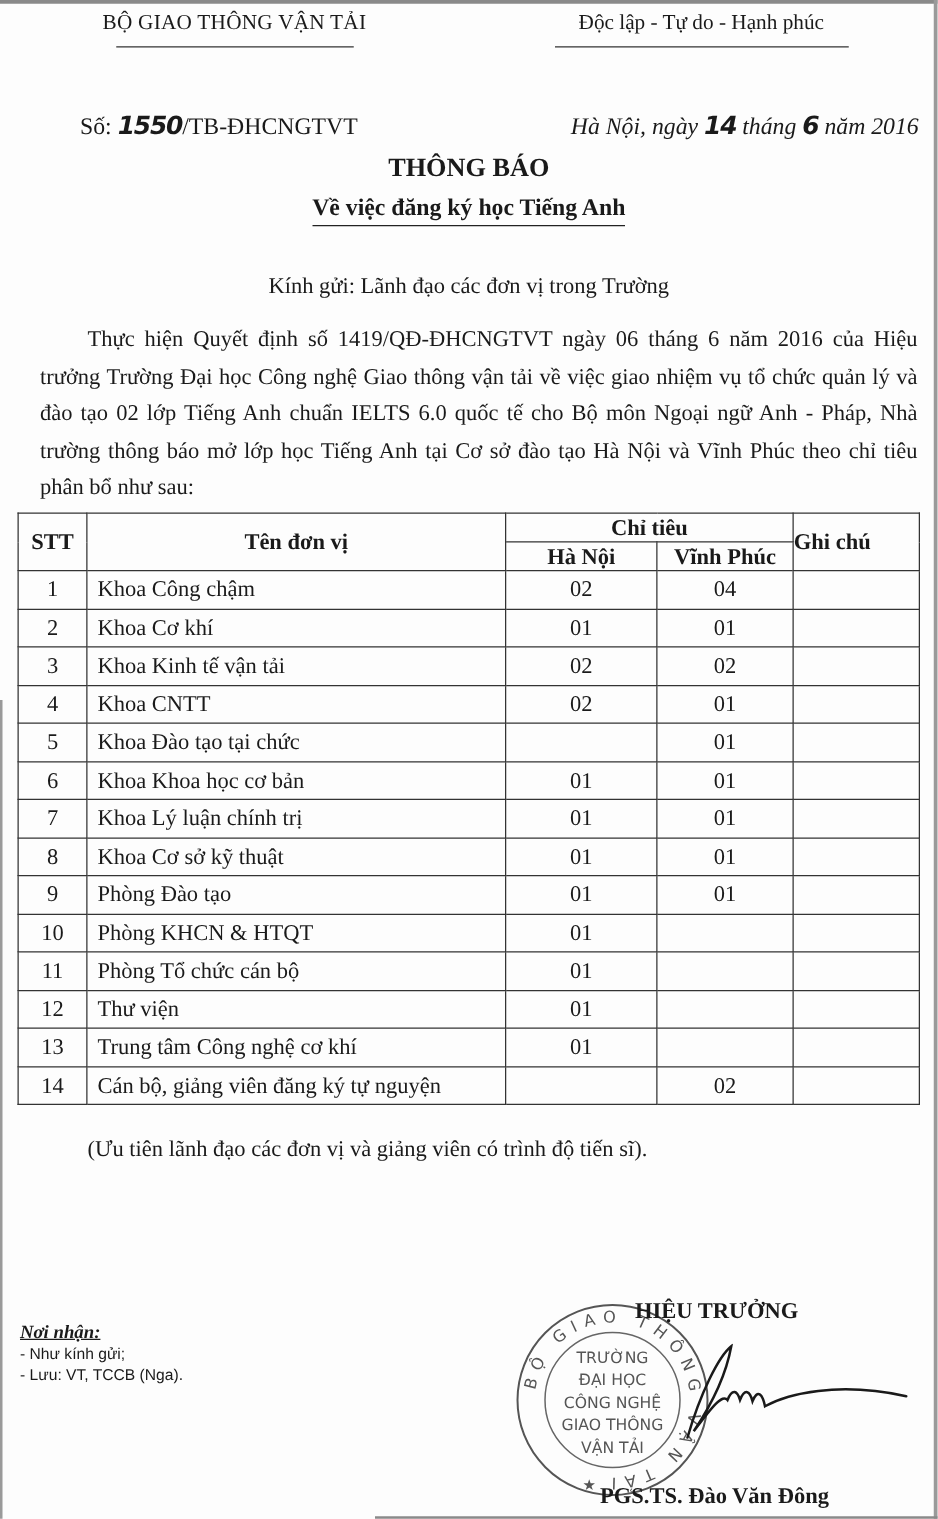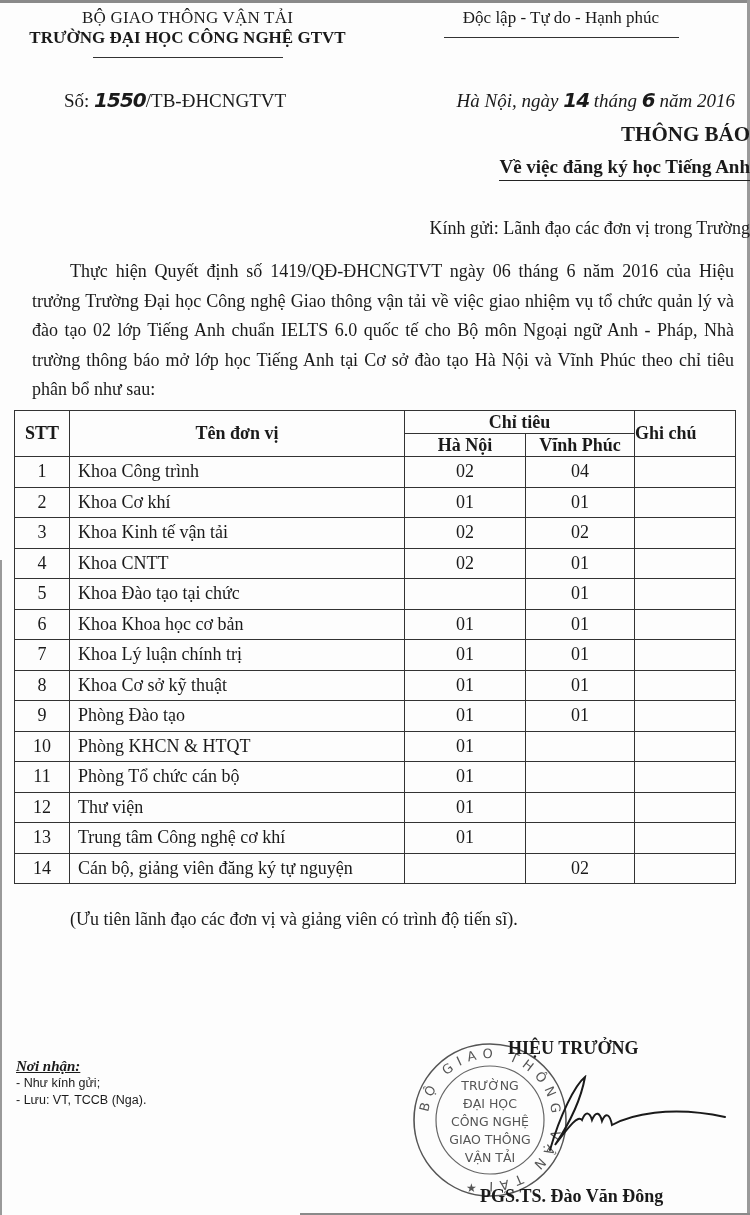--- a/index.html
+++ b/index.html
@@ -8,21 +8,21 @@
     background:#fdfdfd;
     font-family:"Liberation Serif", "DejaVu Serif", serif;
     color:#1a1a1a;
   }
   .topbar { position:absolute; left:0; top:0; width:750px; height:3px; background:#8a8a8a; }
   .rightbar { position:absolute; right:0; top:0; width:3px; height:1215px; background:#9a9a9a; }
   .leftbar { position:absolute; left:0; top:560px; width:2px; height:655px; background:#9a9a9a; }
   .bottombar { position:absolute; left:300px; bottom:0; width:450px; height:2px; background:#8a8a8a; }
 
   .abs { position:absolute; }
-  .center { text-align:right; }
+  .center { text-align:center; }
 
   .hdr-left { left:0; top:8px; width:375px; text-align:center; }
   .hdr-left .l1 { font-size:17px; letter-spacing:0.2px; }
   .hdr-left .l2 { font-size:17px; font-weight:bold; margin-top:0; }
   .hdr-left .rule { width:190px; height:1px; background:#333; margin:9px auto 0; }
 
   .hdr-right { left:372px; top:8px; width:378px; text-align:center; }
   .hdr-right .l1 { font-size:17px; font-weight:bold; }
   .hdr-right .l2 { font-size:17px; font-weight:normal; }
   .hdr-right .rule { width:235px; height:1px; background:#333; margin:9px auto 0; }
@@ -69,21 +69,20 @@
 </head>
 <body>
 
 <div class="topbar"></div>
 <div class="rightbar"></div>
 <div class="leftbar"></div>
 <div class="bottombar"></div>
 
 <div class="abs hdr-left">
   <div class="l1">BỘ GIAO THÔNG VẬN TẢI</div>
-  <div class="l2">TRƯỜNG ĐẠI HỌC CÔNG NGHỆ GTVT</div>
   <div class="rule"></div>
 </div>
 
 <div class="abs hdr-right">
   <div class="l2">Độc lập - Tự do - Hạnh phúc</div>
   <div class="rule"></div>
 </div>
 
 <div class="abs docno">
   <span>Số: </span><span class="hand">1550</span><span>/TB-ĐHCNGTVT</span>
@@ -109,21 +108,21 @@
       <th rowspan="2" class="c-note">Ghi chú</th>
     </tr>
     <tr>
       <th class="c-hn">Hà Nội</th>
       <th class="c-vp">Vĩnh Phúc</th>
     </tr>
   </thead>
   <tbody id="quota-body">
       <tr>
         <td class="c-stt">1</td>
-        <td class="c-name">Khoa Công trình</td>
+        <td class="c-name">Khoa Công chậm</td>
         <td class="c-hn">02</td>
         <td class="c-vp">04</td>
         <td class="c-note"></td>
       </tr>
       <tr>
         <td class="c-stt">2</td>
         <td class="c-name">Khoa Cơ khí</td>
         <td class="c-hn">01</td>
         <td class="c-vp">01</td>
         <td class="c-note"></td>

